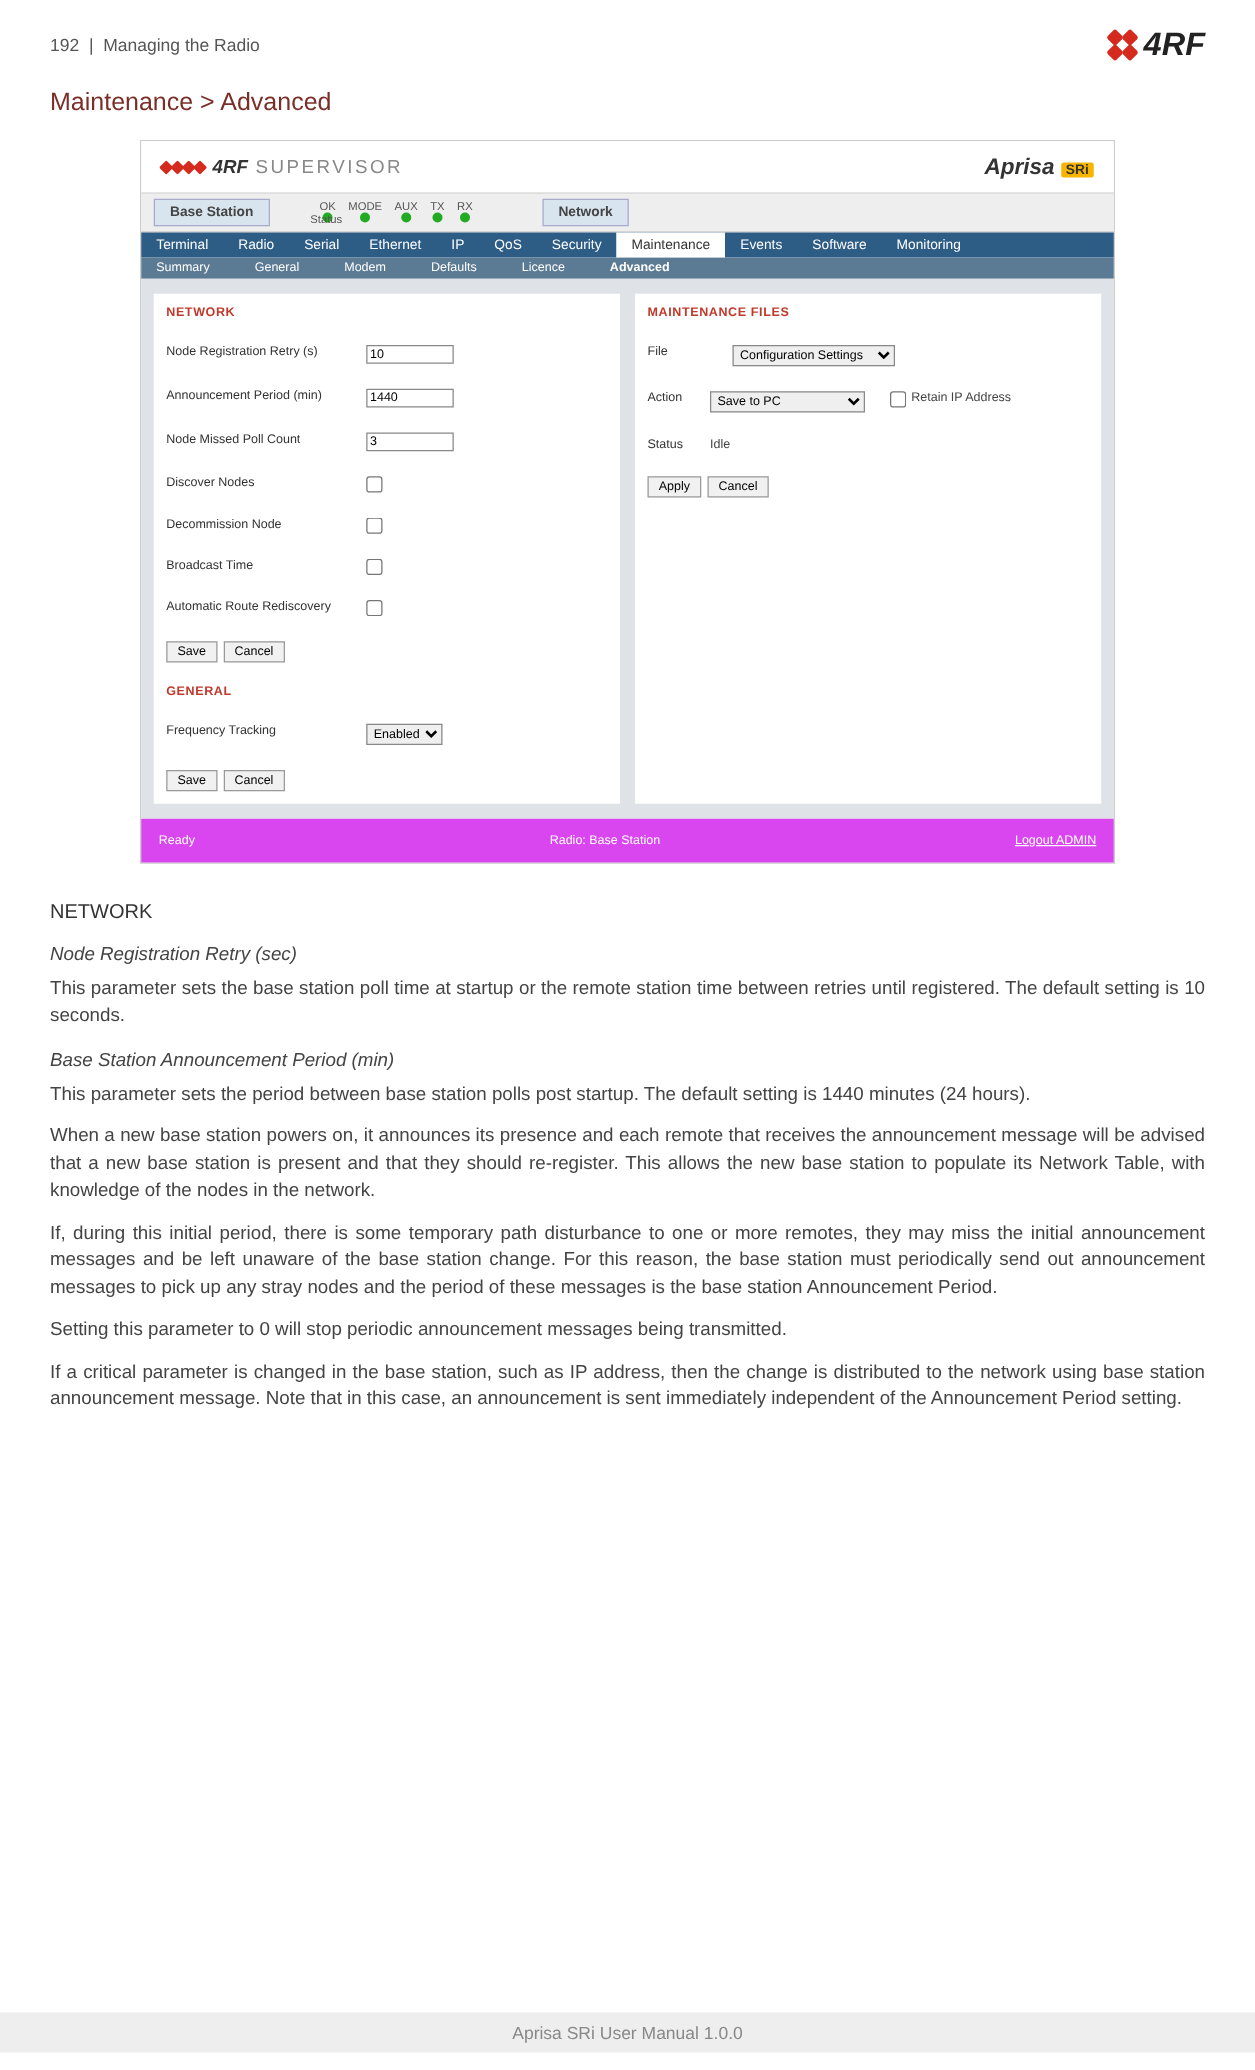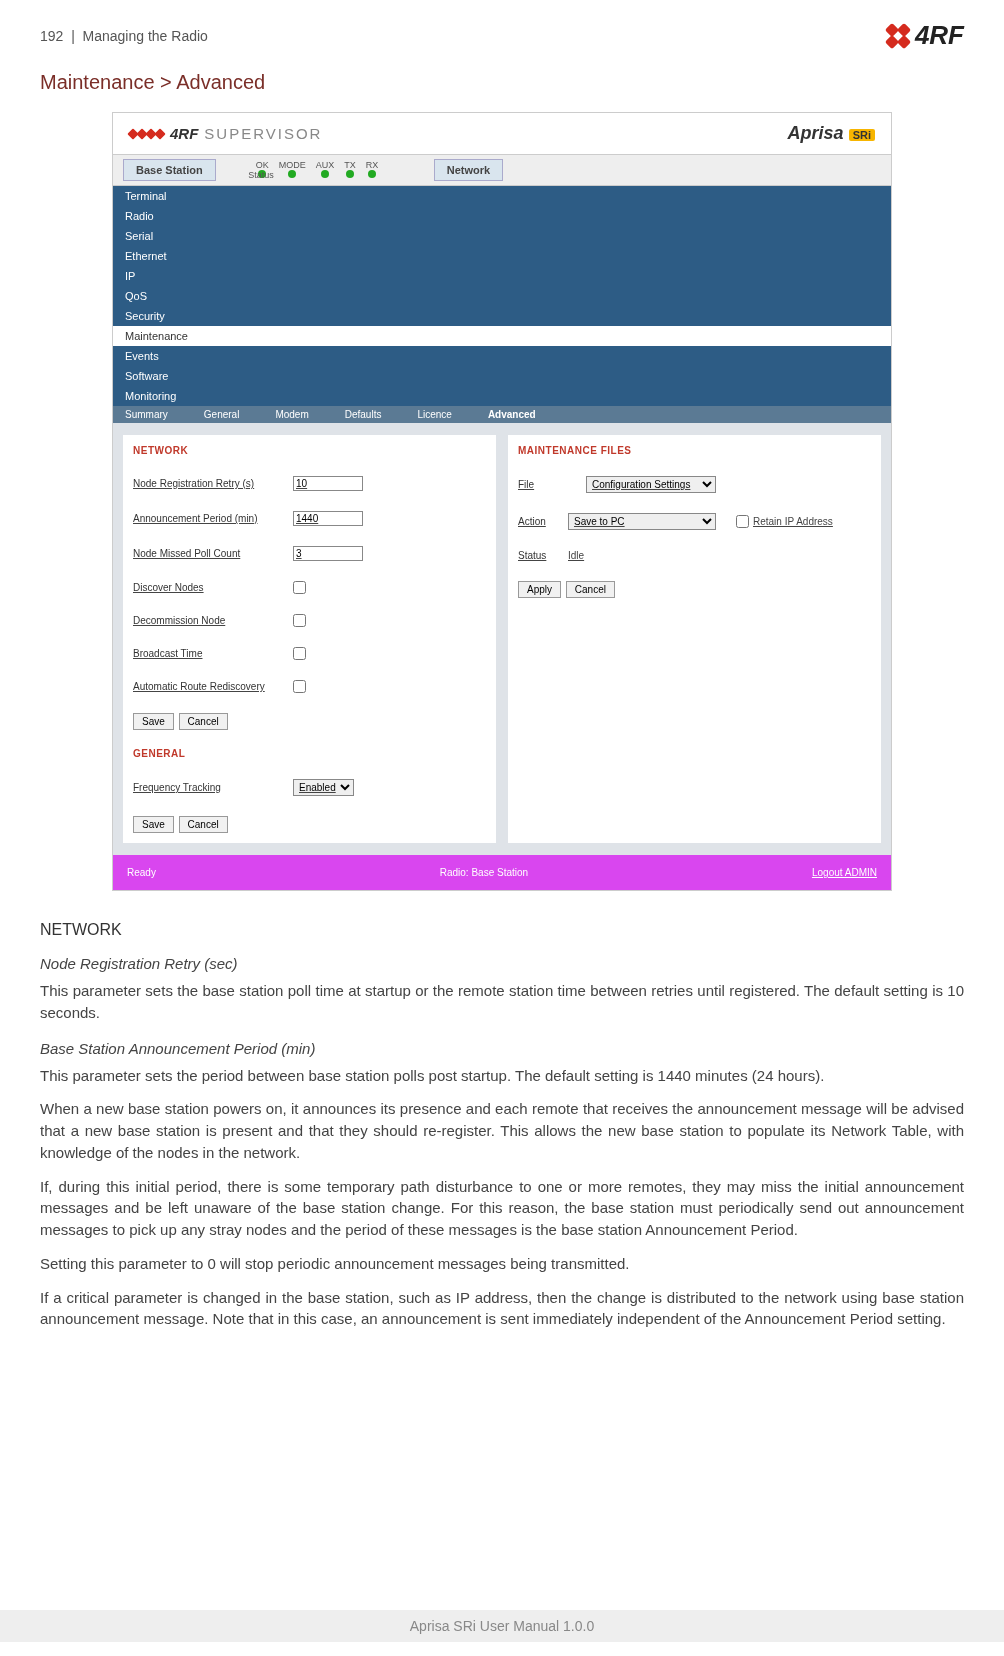--- a/index.html
+++ b/index.html
@@ -19,31 +19,31 @@
   .app-top .left .al span{width:8px;height:8px;background:#d52b1e;border-radius:1px;transform:rotate(45deg);}
   .app-top .left b{font-size:15px;color:#333;font-style:italic;}
   .app-top .left .sup{color:#888;font-size:15px;letter-spacing:2px;}
   .app-top .right { font-style:italic; font-weight:bold; font-size:18px; color:#333;}
   .app-top .right .sri{background:#f7b500;color:#333;padding:0 4px;border-radius:2px;font-size:11px;font-style:normal;}
   .tabbar1 { background:#eee; border-bottom:1px solid #ccc; padding:4px 10px; display:flex; gap:40px; align-items:center;}
   .tabbar1 .pill { background:#d9e5ee; padding:4px 12px; border:1px solid #aac; font-size:11px; font-weight:bold;}
   .leds { display:flex; gap:10px; font-size:9px; color:#555; align-items:flex-end;}
   .leds .col{text-align:center;}
   .leds .led{width:8px;height:8px;border-radius:50%;background:#2a2;display:inline-block;}
-  .menubar { background:#2d5c85; color:#fff; display:flex; font-size:11px;flex-direction:column;}
+  .menubar { background:#2d5c85; color:#fff; display:flex; font-size:11px;}
   .menubar span{padding:4px 12px;}
   .menubar .active{background:#fff;color:#333;}
   .submenu { background:#5b7a94;color:#fff;display:flex;font-size:10px;gap:12px;}
   .submenu span{padding:3px 12px;}
   .submenu .active{font-weight:bold;color:#fff;}
   .app-body { display:flex; background:#dfe3e8; padding:12px 10px; gap:12px; min-height:370px;}
   .panel{ background:#fff; flex:1; padding:10px; font-size:10px;}
   .panel h3{color:#c0392b;font-size:10px;font-weight:bold;margin-bottom:8px;letter-spacing:0.5px;}
   .panel h3.gen{margin-top:18px;}
-  .row{display:flex;align-items:center;margin:20px 0;text-decoration:underline;}
+  .row{display:flex;align-items:flex-start;margin:20px 0;}
   .row label{width:160px;color:#333;}
   .row input[type=text]{width:70px;border:1px solid #888;padding:1px 2px;font-size:10px;}
   .row input[type=checkbox]{margin:0;}
   .row select{border:1px solid #888;font-size:10px;padding:1px;}
   .btnrow{margin-top:8px;}
   .btnrow button{background:#f1f1f1;border:1px solid #999;padding:2px 8px;font-size:10px;margin-right:2px;}
   .statusbar{background:#d946ef;color:#fff;display:flex;justify-content:space-between;padding:12px 14px;font-size:10px;}
   .statusbar a{color:#fff;text-decoration:underline;}
   h2.sec{font-size:16px;color:#333;font-weight:normal;margin:24px 0 14px 0;}
   h3.para{font-size:15px;font-style:italic;color:#444;font-weight:normal;margin:16px 0 8px 0;}
@@ -170,21 +170,21 @@
         </div>
       </div>
       <div class="panel">
         <h3>MAINTENANCE FILES</h3>
         <div class="row">
             <label style="width:68px">File</label>
           <select style="width:130px"><option>Configuration Settings</option></select>
         </div>
         <div class="row">
             <label style="width:50px">Action</label>
-          <select style="width:148px"><option>Save to PC</option></select>
+          <select style="width:124px"><option>Save to PC</option></select>
           <input type="checkbox" style="margin-left: 20px;">
           <span style="margin-left:4px">Retain IP Address</span>
         </div>
         <div class="row">
             <label style="width:50px">Status</label>
           <span>Idle</span>
         </div>
         <div class="btnrow">
           <button>Apply</button>
           <button>Cancel</button>

